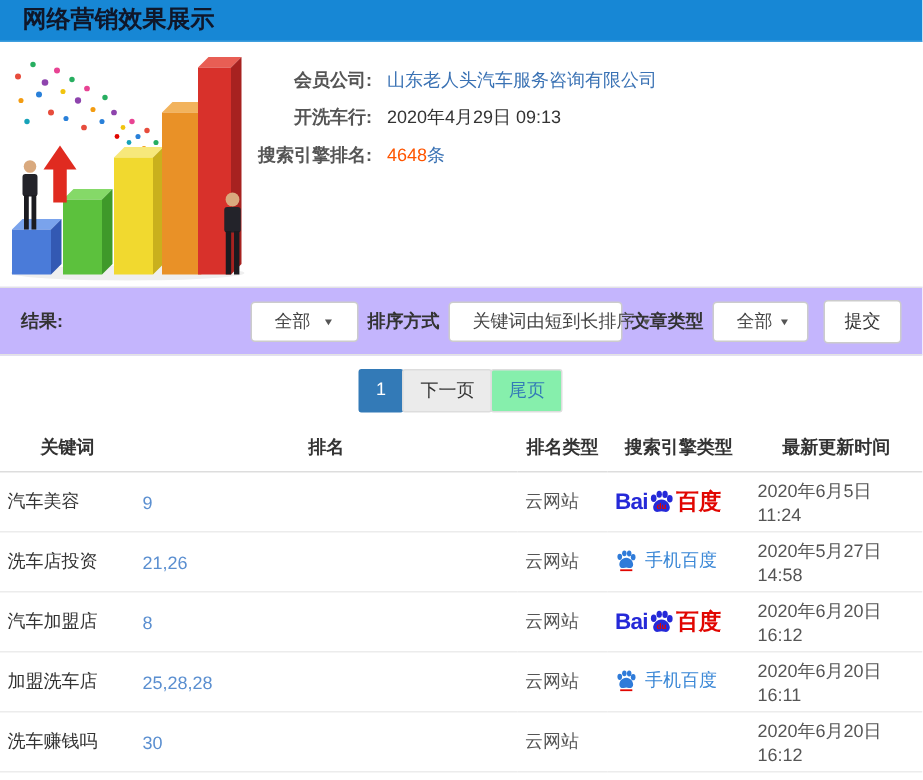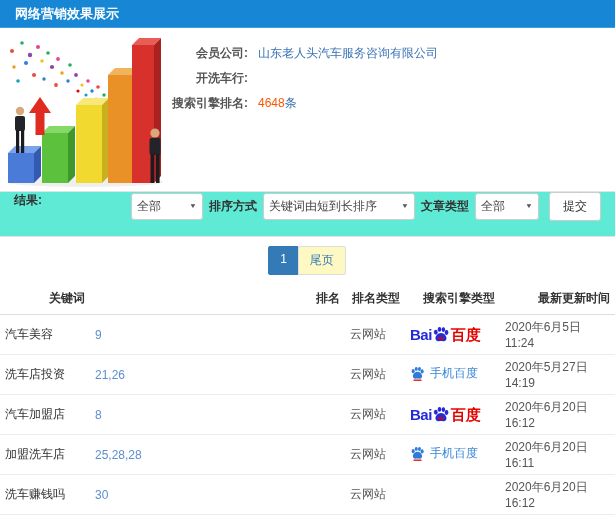--- a/index.html
+++ b/index.html
@@ -4,72 +4,72 @@
 <style>
   * { box-sizing: border-box; }
   html,body { margin:0; padding:0; }
   body {
     width:615px; height:520px; overflow:hidden; background:#fff;
     font-family:"Liberation Sans","DejaVu Sans",sans-serif;
     font-size:12px; color:#333;
   }
   
   .titlebar {
-    height:28px; background:#1787d5; color:#ffffff;
+    height:28px; background:#1787d5; color:#0f172a;
     display:flex; align-items:center; padding-left:15px;
-    font-weight:bold; font-size:13px;
+    font-weight:bold; font-size:16px;
     border-bottom:1px solid #3e9ede;
   }
   
   .info { position:relative; height:163px; background:#fff; }
   .illus { position:absolute; left:0; top:5px; width:165px; height:155px; }
   .inforows { padding:13px 0 0 156px; }
   .irow { display:flex; align-items:center; height:25px; }
   .ilabel { width:92px; text-align:right; font-weight:bold; color:#555; flex:0 0 92px; }
   .ival { margin-left:10px; }
   .link { color:#3a72b4; text-decoration:none; cursor:pointer; }
   .count-num { color:#ff5500; }
   .count-unit { color:#3a72b4; }
   
   .filterband {
-    height:46px; background:#5eead4;
+    height:46px; background:#c4b5fd;
     border-top:1px solid #e3e3e3; border-bottom:1px solid #e3e3e3;
-    display:flex; align-items:flex-start; padding:0 14px;
+    display:flex; align-items:center; padding:0 14px;
   }
   .flabel { font-weight:bold; color:#333; white-space:nowrap; }
   .fright { margin-left:auto; display:flex; align-items:center; gap:6px; }
   .fselect {
     height:27px; background:#fff; border:1px solid #ccc; border-radius:3px;
     display:flex; align-items:center; justify-content:space-between;
-    padding:0 5px; color:#444; cursor:pointer; white-space:nowrap;
+    padding:0 15px; color:#444; cursor:pointer; white-space:nowrap;
   }
   .sel-engine { width:72px; }
-  .sel-sort { width:152px; }
+  .sel-sort { width:116px; }
   .sel-article { width:64px; }
   .caret { font-size:8px; color:#555; margin-left:4px; transform:scaleY(.8); }
   .submit {
     height:29px; padding:0 13px; margin-left:4px; background:#fff;
     border:1px solid #ccc; border-radius:3px; color:#333; font-size:12px;
     cursor:pointer; font-family:inherit;
   }
   
   .pagwrap { height:46px; display:flex; align-items:center; justify-content:center; }
   .pag { display:flex; }
   .pbtn {
     min-width:16px; text-align:center; padding:5px 11px;
     border:1px solid #ddd; margin-left:-1px; cursor:pointer;
     background:#fff; color:#337ab7; border-radius:2px;
   }
   .pcur { background:#337ab7; border-color:#337ab7; color:#fff; }
   .pnext { background:#ebebeb; color:#333; }
-  .plast { background:#fef9c3; color:#337ab7; }
+  .plast { background:#86efac; color:#337ab7; }
   
   table { width:615px; border-collapse:collapse; font-size:12px; table-layout:fixed; }
   th {
-    text-align:right; font-weight:bold; color:#333;
+    text-align:center; font-weight:bold; color:#333;
     padding:7px 5px; border-bottom:1px solid #ddd;
   }
   td { padding:4px 5px; border-bottom:1px solid #ececec; height:26px; vertical-align:middle; }
   .kw { color:#333; }
   .rank { color:#5b8fd0; cursor:pointer; }
   .rtype { color:#555; }
   .time { color:#555; }
   .eng { overflow:visible; }
   .bd-logo { display:inline-flex; align-items:center; font-weight:bold; font-size:15px; line-height:16px; }
   .bd-bai { color:#2529d8; letter-spacing:-0.5px; }
@@ -160,20 +160,21 @@
     </g>
   </svg>
 
   <div class="inforows">
     <div class="irow">
       <span class="ilabel">会员公司:</span>
       <span class="ival link">山东老人头汽车服务咨询有限公司</span>
     </div>
     <div class="irow">
       <span class="ilabel">开洗车行:</span>
+      <span class="ival">2020年4月29日 09:13</span>
     </div>
     <div class="irow">
       <span class="ilabel">搜索引擎排名:</span>
       <span class="ival">
         <span class="count-num">4648</span><span class="count-unit">条</span>
       </span>
     </div>
   </div>
 </div>
 
@@ -194,20 +195,21 @@
       <span>全部</span>
       <span class="caret">▼</span>
     </div>
     <button class="submit">提交</button>
   </div>
 </div>
 
 <div class="pagwrap">
   <div class="pag">
     <span class="pbtn pcur">1</span>
+    <span class="pbtn pnext">下一页</span>
     <span class="pbtn plast">尾页</span>
   </div>
 </div>
 
 <table>
   <colgroup>
     <col style="width:90px">
       <col style="width:255px">
       <col style="width:60px">
     <col style="width:95px">
@@ -251,21 +253,21 @@
     <ellipse cx="4.5" cy="9" rx="2.7" ry="3.6" fill="#2f7bd9"></ellipse>
     <ellipse cx="9.8" cy="5" rx="2.6" ry="3.4" fill="#2f7bd9"></ellipse>
     <ellipse cx="15.4" cy="5.2" rx="2.6" ry="3.4" fill="#2f7bd9"></ellipse>
     <ellipse cx="20" cy="9.4" rx="2.7" ry="3.6" fill="#2f7bd9"></ellipse>
     <path d="M12 10 C7 10 4 14.5 4 17.8 C4 20.8 6.5 22.5 9 22 C10.2 21.8 11 21.5 12 21.5 C13 21.5 13.8 21.8 15 22 C17.5 22.5 20 20.8 20 17.8 C20 14.5 17 10 12 10 Z" fill="#2f7bd9"></path>
 
     <rect x="5" y="23.5" width="14" height="2.2" fill="#e10601"></rect>
   </svg>
             <span>手机百度</span>
           </span></td>
-        <td class="time">2020年5月27日 14:19</td>
+        <td class="time">2020年5月27日 14:58</td>
       </tr>
       <tr>
         <td class="kw">汽车加盟店</td>
         <td class="rank">8</td>
         <td class="rtype">云网站</td>
         <td class="eng"><span class="bd-logo">
             <span class="bd-bai">Bai</span>
             <svg width="18" height="18" viewBox="0 0 24 26">
     <ellipse cx="4.5" cy="9" rx="2.7" ry="3.6" fill="#2529d8"></ellipse>
     <ellipse cx="9.8" cy="5" rx="2.6" ry="3.4" fill="#2529d8"></ellipse>

